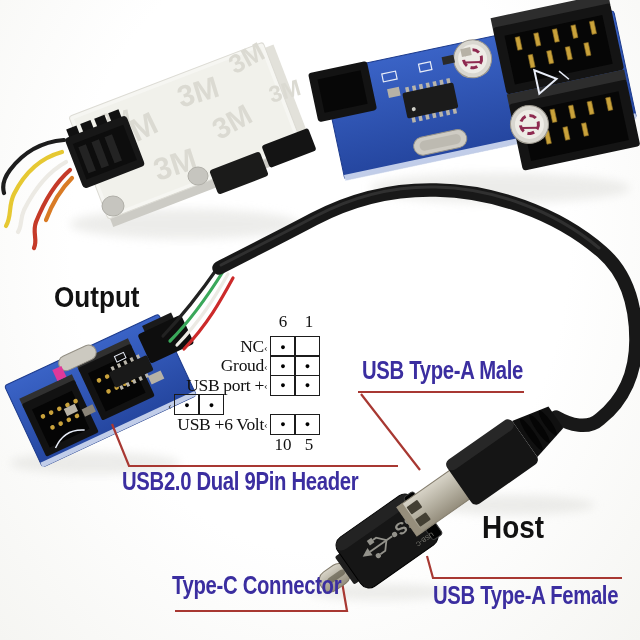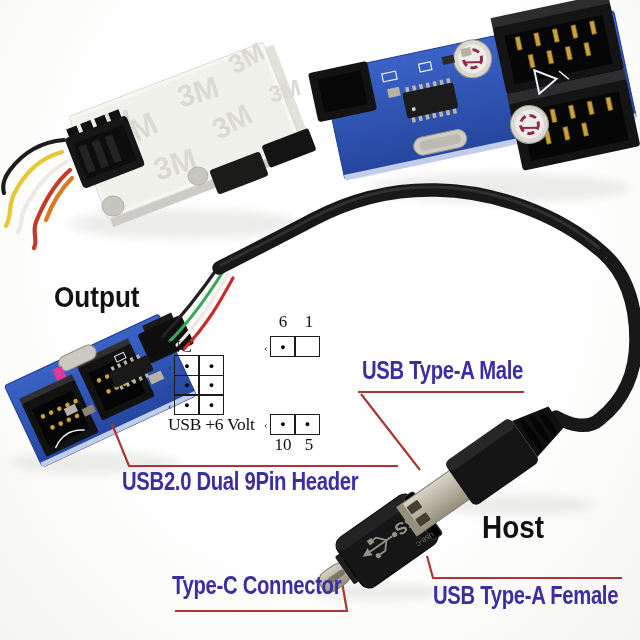--- a/index.html
+++ b/index.html
@@ -23,21 +23,21 @@
   #ann-typec{left:172px;top:571px;}
   #ann-female{left:433px;top:581px;}
   #lbl-output{left:54px;top:282px;font-size:29px;}
   #lbl-host{left:482px;top:511px;font-size:31px;}
   .pin-diagram{position:absolute;left:168px;top:312px;color:#111;
     font-family:"Liberation Serif","DejaVu Serif",serif;}
   .pd-nums{display:flex;margin-left:102px;height:23px;font-size:17px;}
   .pd-nums span{width:26px;text-align:center;}
   .pd-row{display:flex;height:21px;margin-top:-1.6px;align-items:center;}
   .pd-nums + .pd-row{margin-top:1px;}
-  .pd-label{width:96px;font-size:17.5px;text-align:left;white-space:nowrap;letter-spacing:-.3px;}
+  .pd-label{width:96px;font-size:17.5px;text-align:right;white-space:nowrap;letter-spacing:-.3px;}
   .pd-mark{width:6px;font-size:11px;color:#333;text-align:left;}
   .pd-cell{box-sizing:border-box;width:26px;height:21px;border:1.6px solid #1b1b1b;
     display:flex;align-items:center;justify-content:center;font-size:9px;color:#000;}
   .pd-cell + .pd-cell{margin-left:-1.6px;}
   .pd-bottom{margin-top:0;}
 </style>
 </head>
 <body>
 
 <div class="photo">
@@ -327,25 +327,27 @@
     <span>6</span>
     <span>1</span>
   </div>
   <div class="pd-row">
     <span class="pd-label">NC</span>
         <span class="pd-mark">‹</span>
     <span class="pd-cell">●</span>
         <span class="pd-cell"></span>
   </div>
   <div class="pd-row">
+    <span class="pd-label">Groud</span>
         <span class="pd-mark">‹</span>
     <span class="pd-cell">●</span>
         <span class="pd-cell">●</span>
   </div>
   <div class="pd-row">
+    <span class="pd-label">USB port +</span>
         <span class="pd-mark">‹</span>
     <span class="pd-cell">●</span>
         <span class="pd-cell">●</span>
   </div>
   <div class="pd-row">
         <span class="pd-mark">‹</span>
     <span class="pd-cell">●</span>
         <span class="pd-cell">●</span>
   </div>
   <div class="pd-row">

